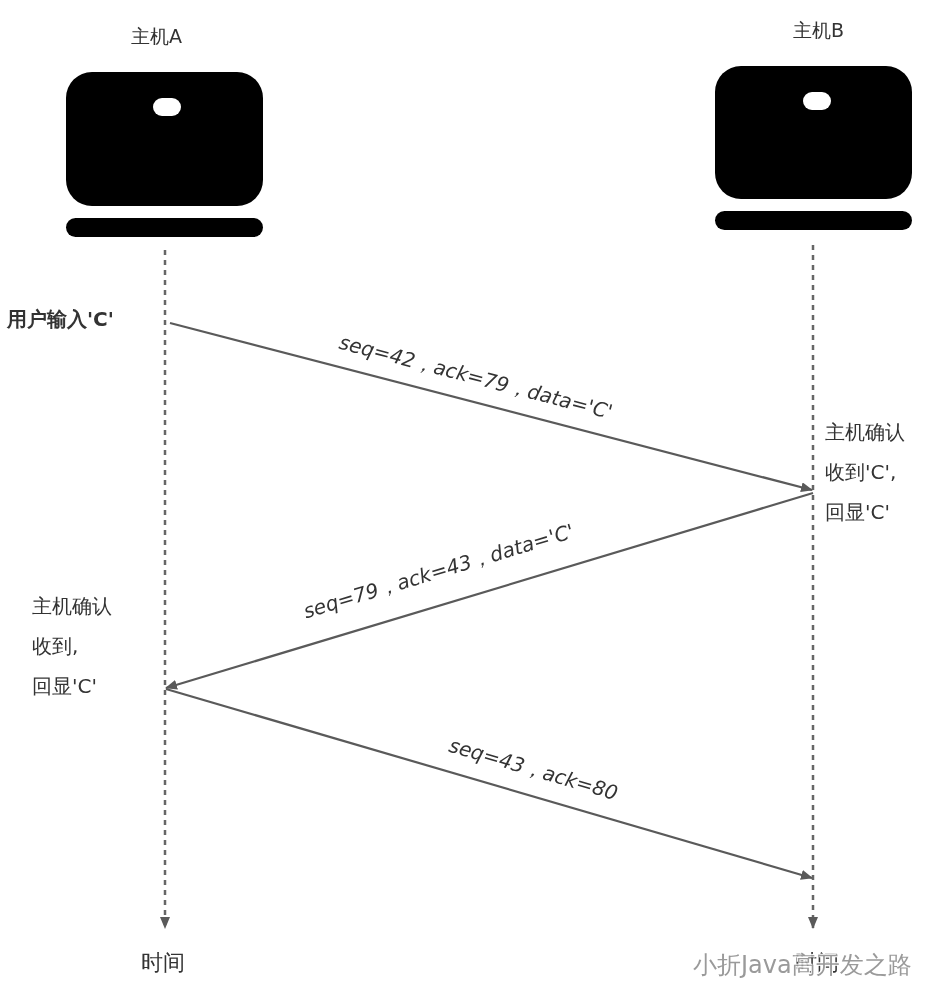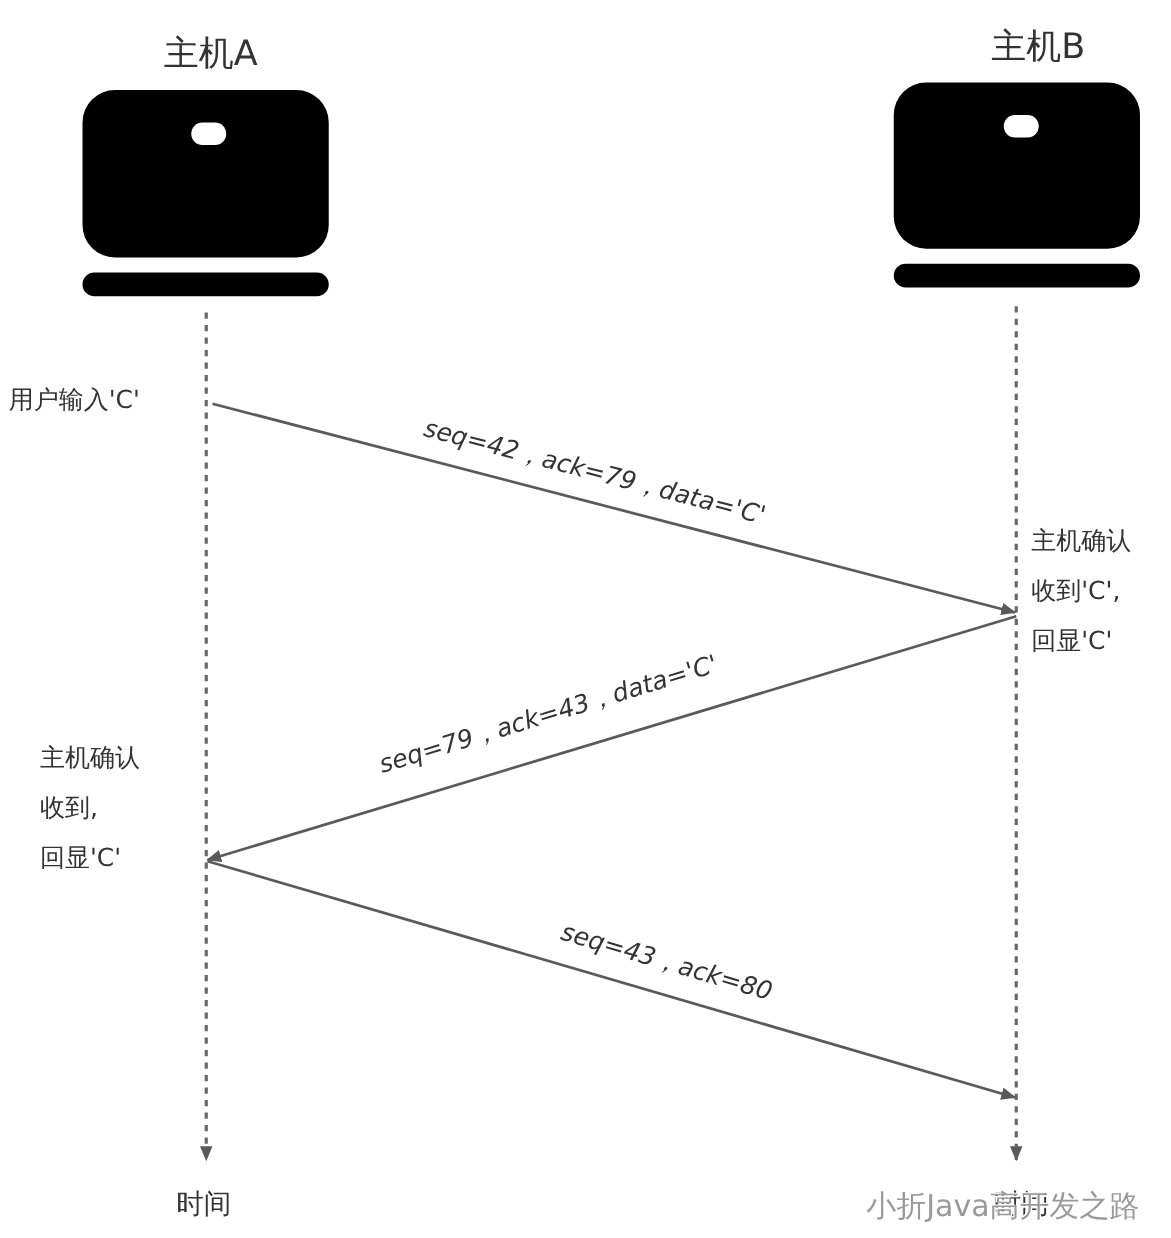--- a/index.html
+++ b/index.html
@@ -1,19 +1,19 @@
 <!DOCTYPE html>
 <html><head>
   <meta charset="utf-8">
   <style>
     html, body { margin: 0; padding: 0; background: #ffffff; }
     body { width: 937px; height: 990px; position: relative; overflow: hidden;
            font-family: "DejaVu Sans", "Liberation Sans", sans-serif; color: #333333; }
     .abs { position: absolute; }
-    .host-title { font-size: 28px; color: #333; white-space: nowrap; }
+    .host-title { font-size: 19px; color: #333; white-space: nowrap; }
     .side-text { font-size: 20px; color: #333; line-height: 40px; white-space: nowrap; }
     .msg-label { font-size: 20px; color: #333; font-style: italic; white-space: nowrap;
                  transform-origin: center center; }
     .time-label { font-size: 22px; color: #333; white-space: nowrap; }
     .watermark { font-size: 24px; color: #9a9a9a; white-space: nowrap; letter-spacing: 0px;
                  text-shadow: 1px 1px 0 #ffffff, -1px -1px 0 #ffffff; }
     svg.diagram { position: absolute; left: 0; top: 0; }
   </style>
 </head>
 <body>
@@ -44,21 +44,21 @@
   <line x1="813" y1="245" x2="813" y2="928" stroke="#666" stroke-width="2.5" stroke-dasharray="5,5" marker-end="url(#lifehead)"></line>
 
   <line x1="170" y1="323" x2="812" y2="490" stroke="#5a5a5a" stroke-width="2.2" marker-end="url(#arrowhead)"></line>
   <line x1="813" y1="493" x2="166" y2="688" stroke="#5a5a5a" stroke-width="2.2" marker-end="url(#arrowhead)"></line>
   <line x1="166" y1="689" x2="812" y2="878" stroke="#5a5a5a" stroke-width="2.2" marker-end="url(#arrowhead)"></line>
 </svg>
 
 <div class="abs host-title" style="left:131px; top:24px;">主机A</div>
 <div class="abs host-title" style="left:793px; top:18px;text-align:right;">主机B</div>
 
-<div class="abs side-text" style="left:7px; top:299px;">用户输入'C'</div>
+<div class="abs side-text" style="left:7px; top:299px;font-weight:bold;">用户输入'C'</div>
 
 <div class="abs" style="left:825px; top:412px;">
   <div class="side-text">主机确认</div>
   <div class="side-text">收到'C',</div>
   <div class="side-text">回显'C'</div>
 </div>
 
 <div class="abs" style="left:32px; top:586px;">
   <div class="side-text">主机确认</div>
   <div class="side-text">收到,</div>

